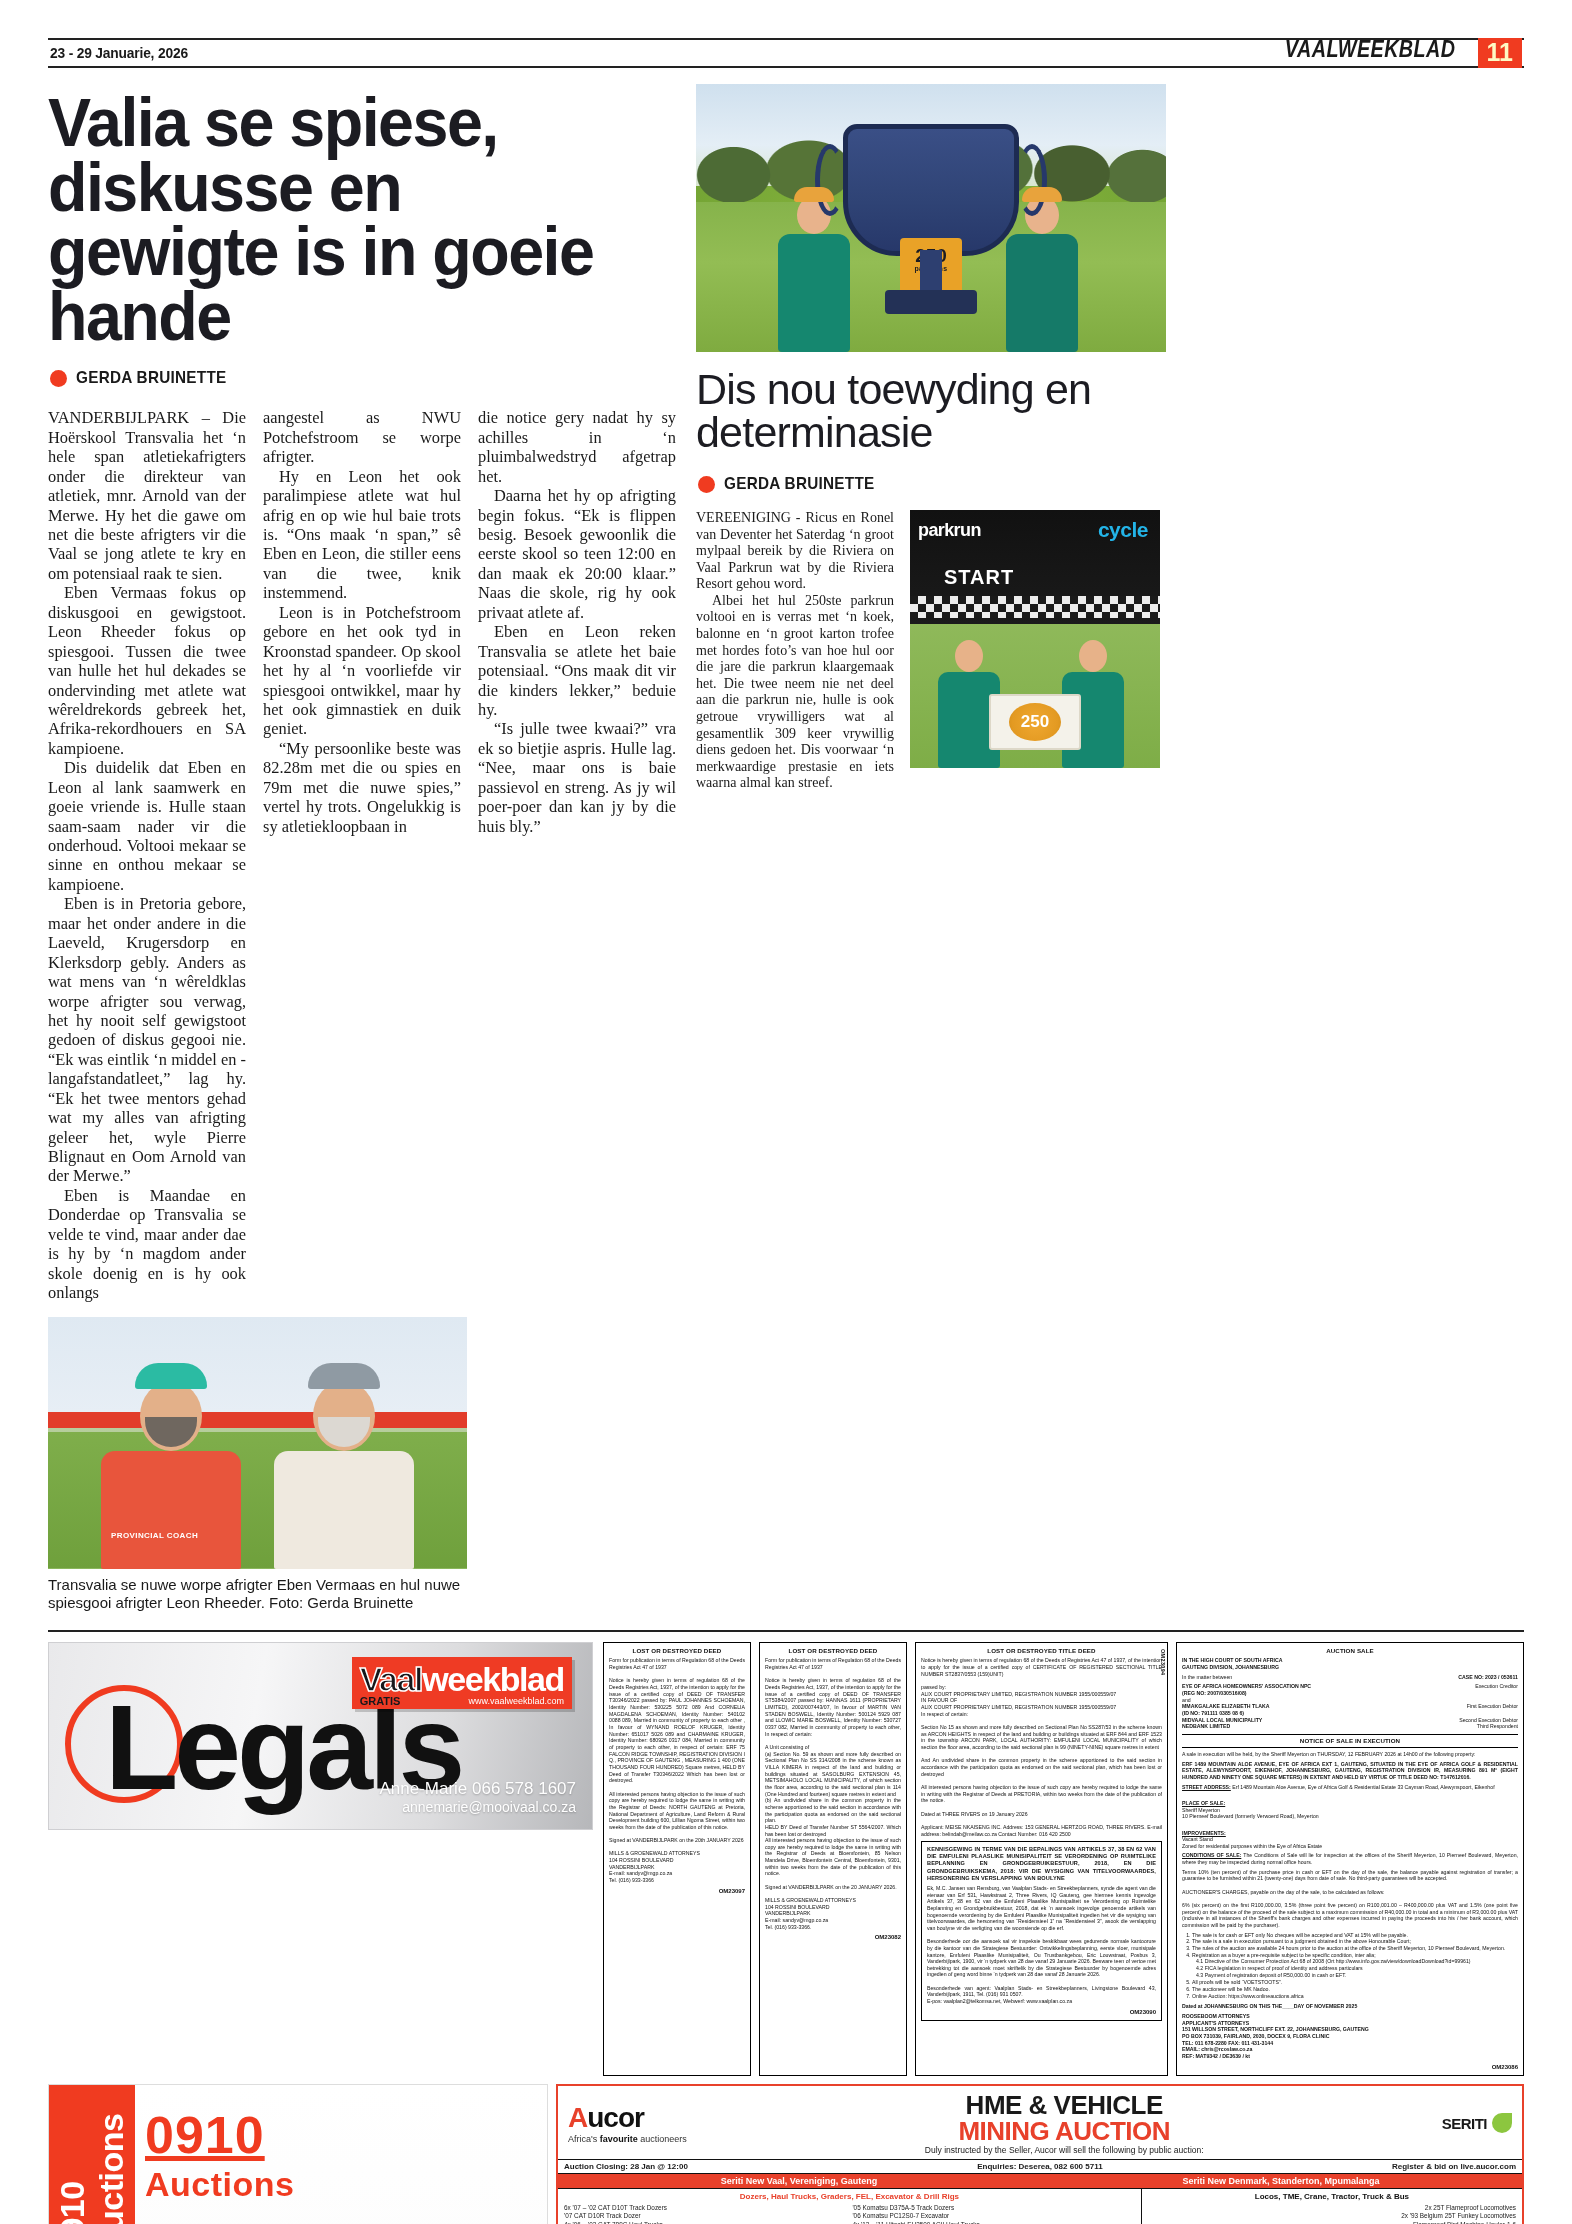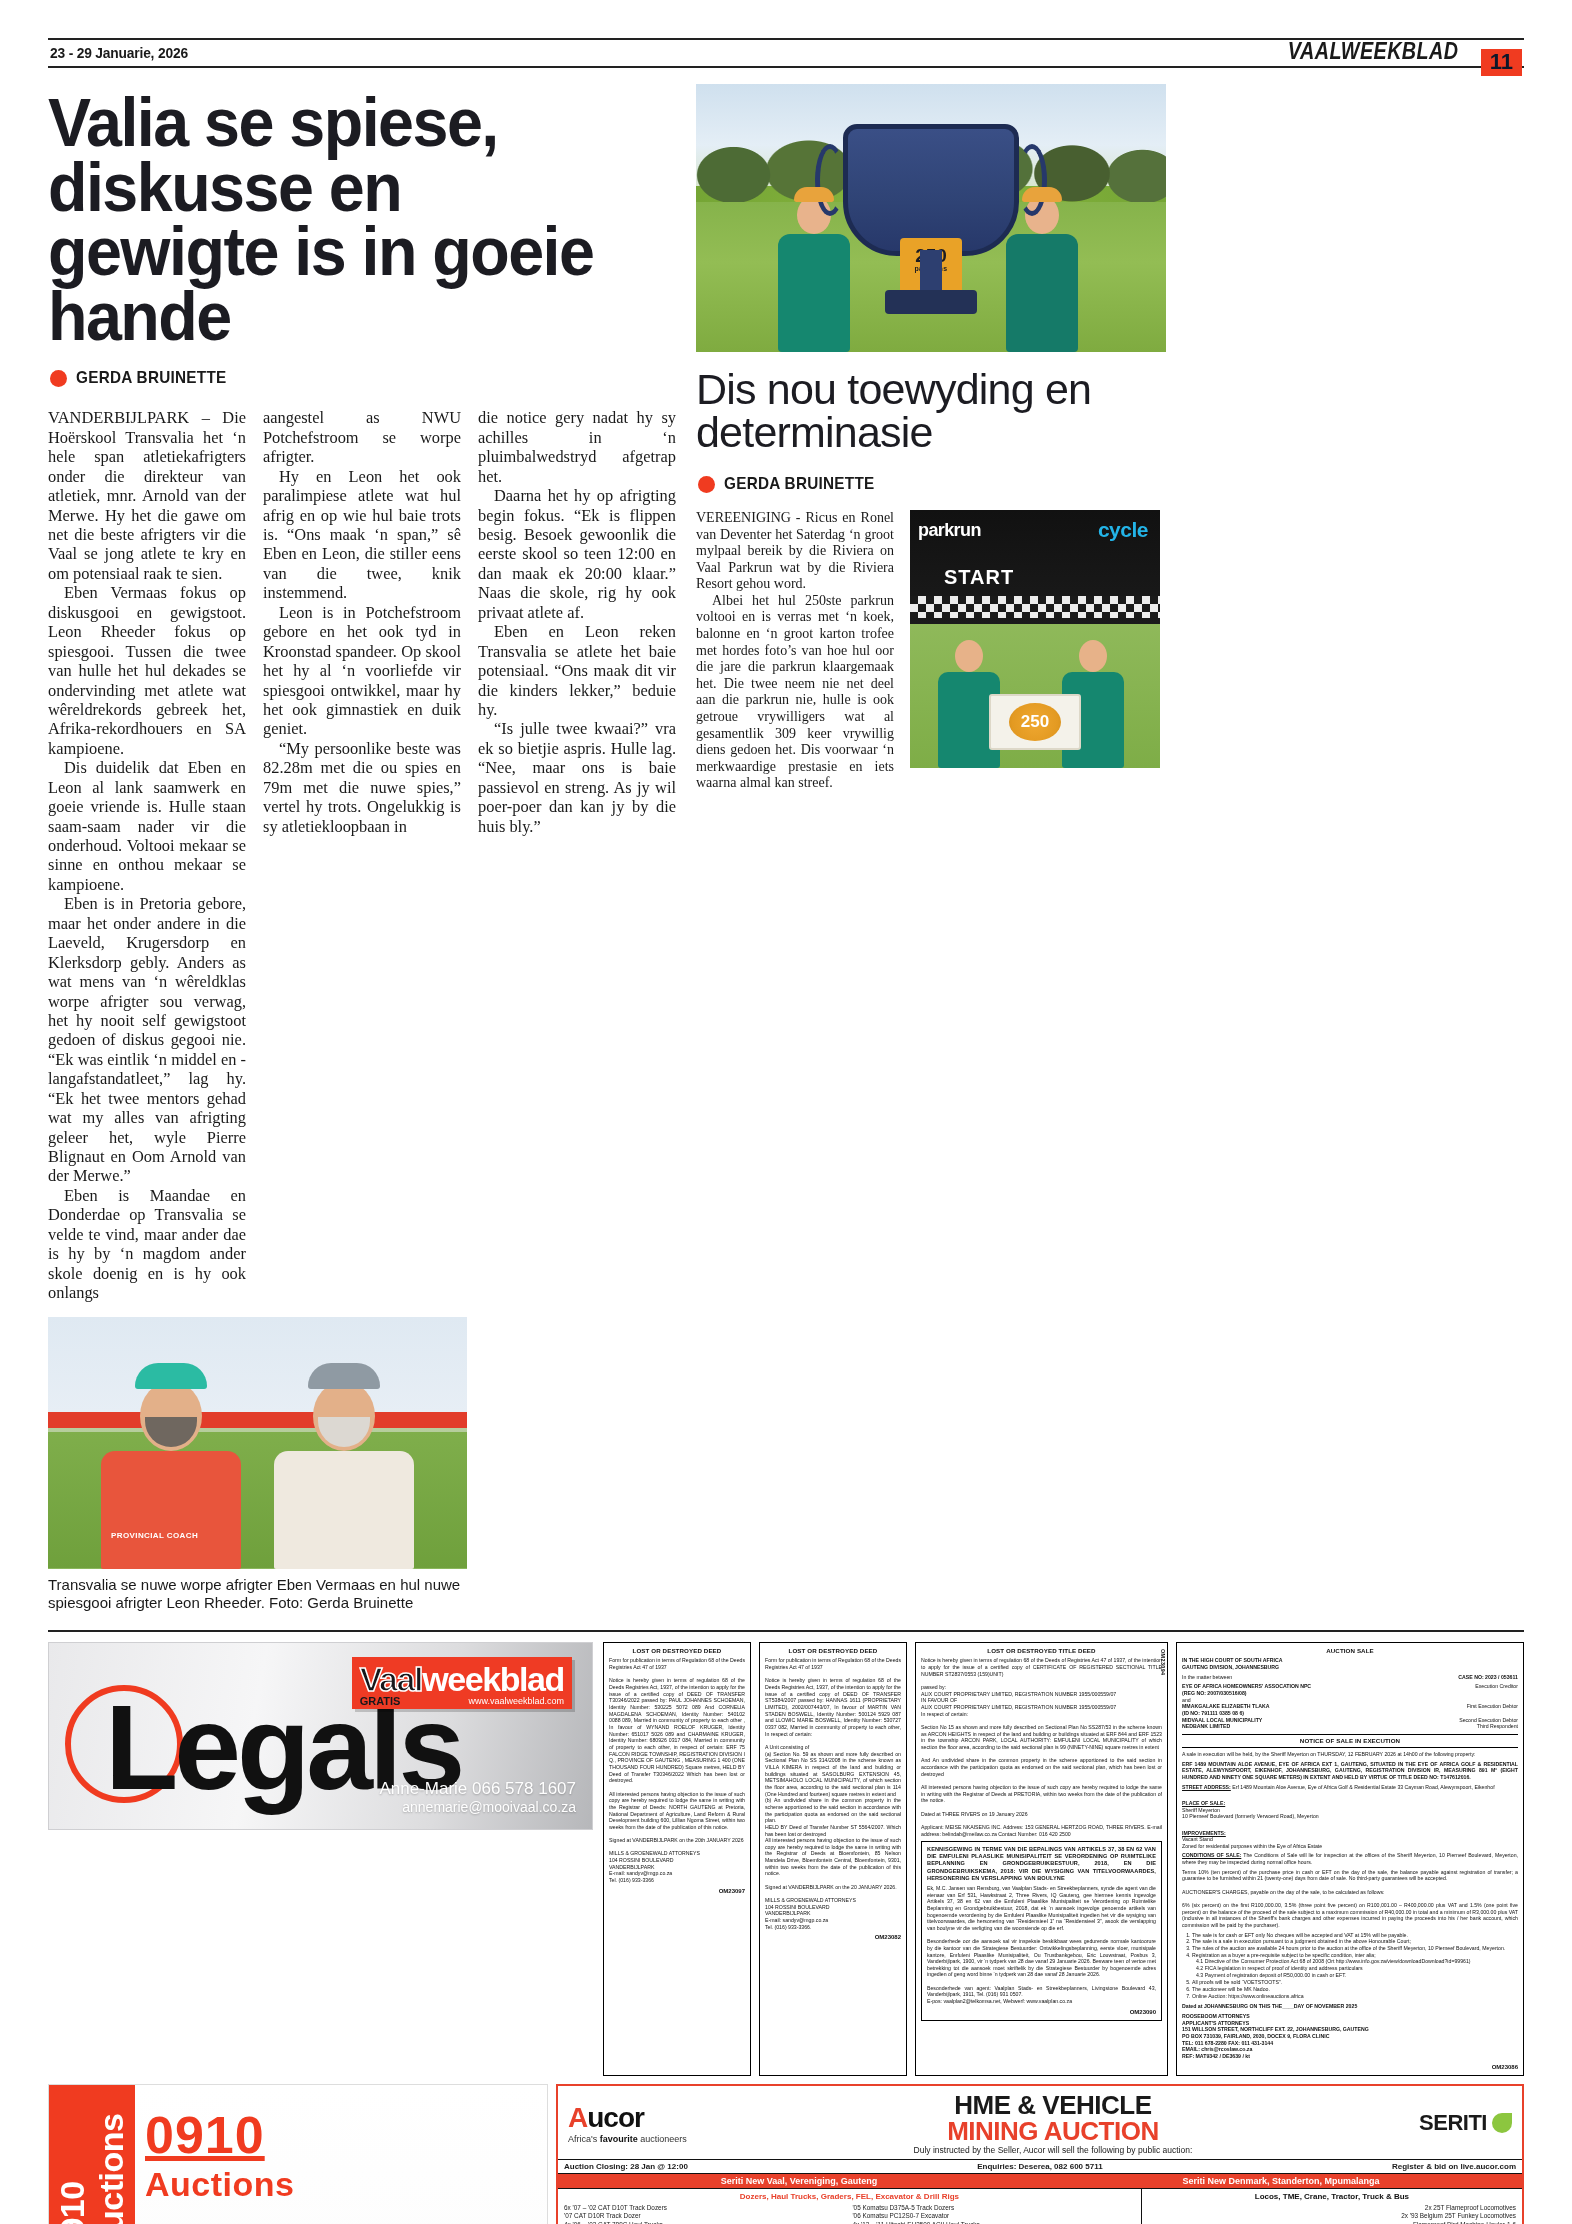--- a/index.html
+++ b/index.html
@@ -25,25 +25,25 @@
     transform:scaleX(0.92); transform-origin:left center;
     position:relative; top:-5px;
   }
   .mast-right { display:flex; align-items:center; gap:22px; position:relative; top:-1px; }
   .mast-title {
     font-family:"Liberation Sans", sans-serif;
     font-weight:800; font-style:italic; font-size:23px; letter-spacing:0.5px;
     transform:scaleX(0.86); transform-origin:right center;
   }
   .mast-page {
-    background:#f03b20; color:#0f172a;
+    background:#f03b20; color:#fef9c3;
     font-family:"Liberation Sans", sans-serif;
-    font-weight:800; font-size:22px;
+    font-weight:800; font-size:25px;
     padding:1px 9px 3px 9px; line-height:1.05;
-    position:relative; top:11px;
+    position:relative; top:3px;
   }
 
   
   .edit-wrap { display:flex; gap:18px; margin-top:16px; }
   .edit-left { width:630px; }
   .edit-right { width:470px; }
 
   .headline-main {
     font-family:"Liberation Sans", sans-serif;
     font-weight:800; font-size:68px; line-height:0.95;
@@ -276,21 +276,21 @@
   .aucor-head { display:flex; align-items:center; justify-content:space-between; padding:6px 10px 4px 10px; border-bottom:1px solid #111;}
   .aucor-logo { font-family:"Liberation Sans", sans-serif; font-weight:800; font-size:28px; color:#111; letter-spacing:-1px;}
   .aucor-logo .a { color:#e8412b; }
   .aucor-tag { font-family:"Liberation Sans", sans-serif; font-size:9px; color:#333;}
   .aucor-tag b { color:#111; }
   .aucor-title { text-align:center; line-height:1; }
   .aucor-t1 { font-family:"Liberation Sans", sans-serif; font-weight:800; font-size:26px; letter-spacing:-0.5px;}
   .aucor-t2 { font-family:Liberation Sans, sans-serif; font-weight:800; font-size:26px; color:#e8412b; letter-spacing:-0.5px;}
   .aucor-t3 { font-family:"Liberation Sans", sans-serif; font-size:8.5px; margin-top:2px;}
   .seriti { display:flex; align-items:center; gap:5px; }
-  .seriti-name { font-family:"Liberation Sans", sans-serif; font-weight:800; font-size:22px; letter-spacing:-0.5px; }
+  .seriti-name { font-family:"Liberation Sans", sans-serif; font-weight:800; font-size:15px; letter-spacing:-0.5px; }
   .seriti-leaf { width:20px; height:20px; border-radius:50% 0 50% 50%; background:#8cc63f; }
   .aucor-bar {
     display:flex; font-family:"Liberation Sans", sans-serif; font-size:8px; font-weight:700;
     border-bottom:1px solid #111;
   }
   .aucor-bar div { padding:2px 6px; }
   .aucor-bar .sep { flex:1; }
   .aucor-sub { display:flex; border-bottom:1px solid #111;}
   .aucor-sub div { flex:1; background:#e8412b; color:#fff; text-align:center;
     font-family:"Liberation Sans", sans-serif; font-weight:700; font-size:9px; padding:2px;}

